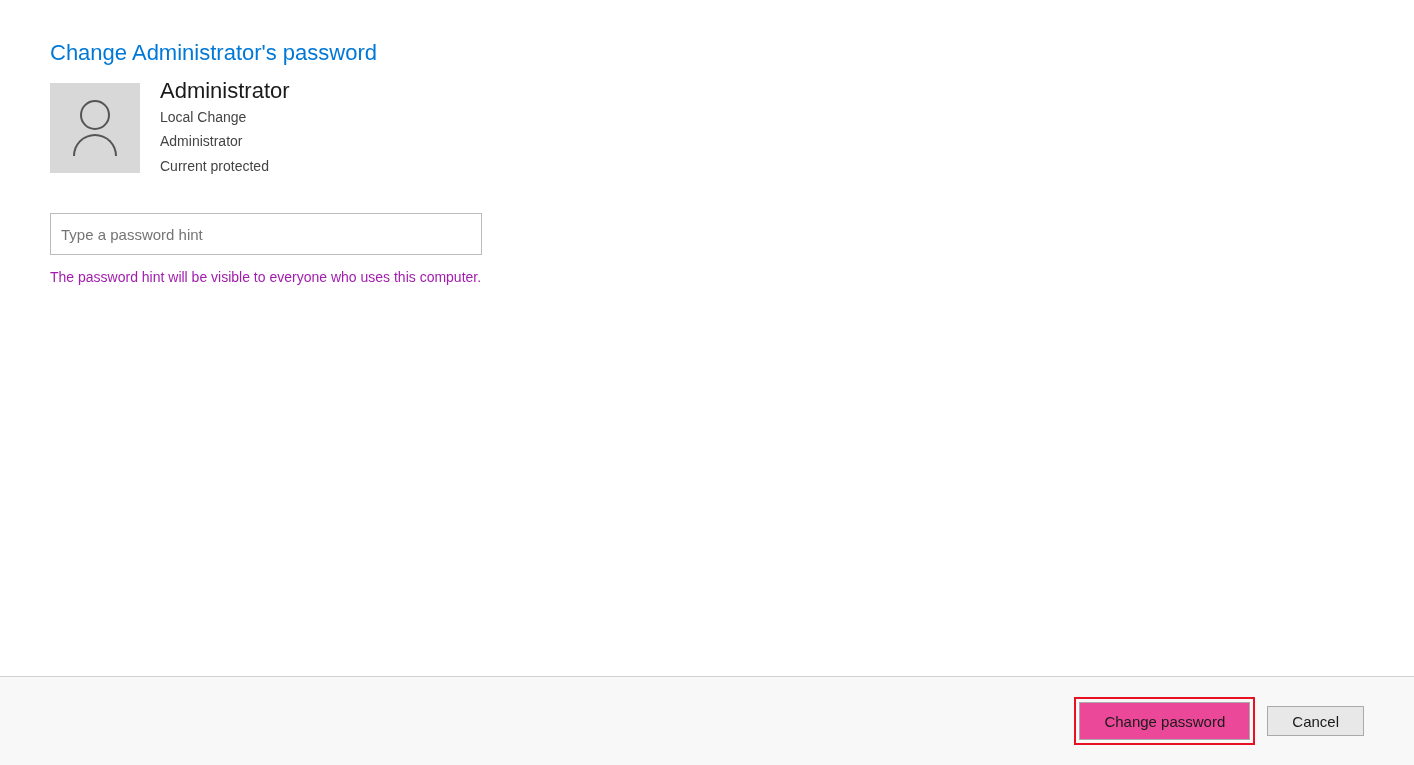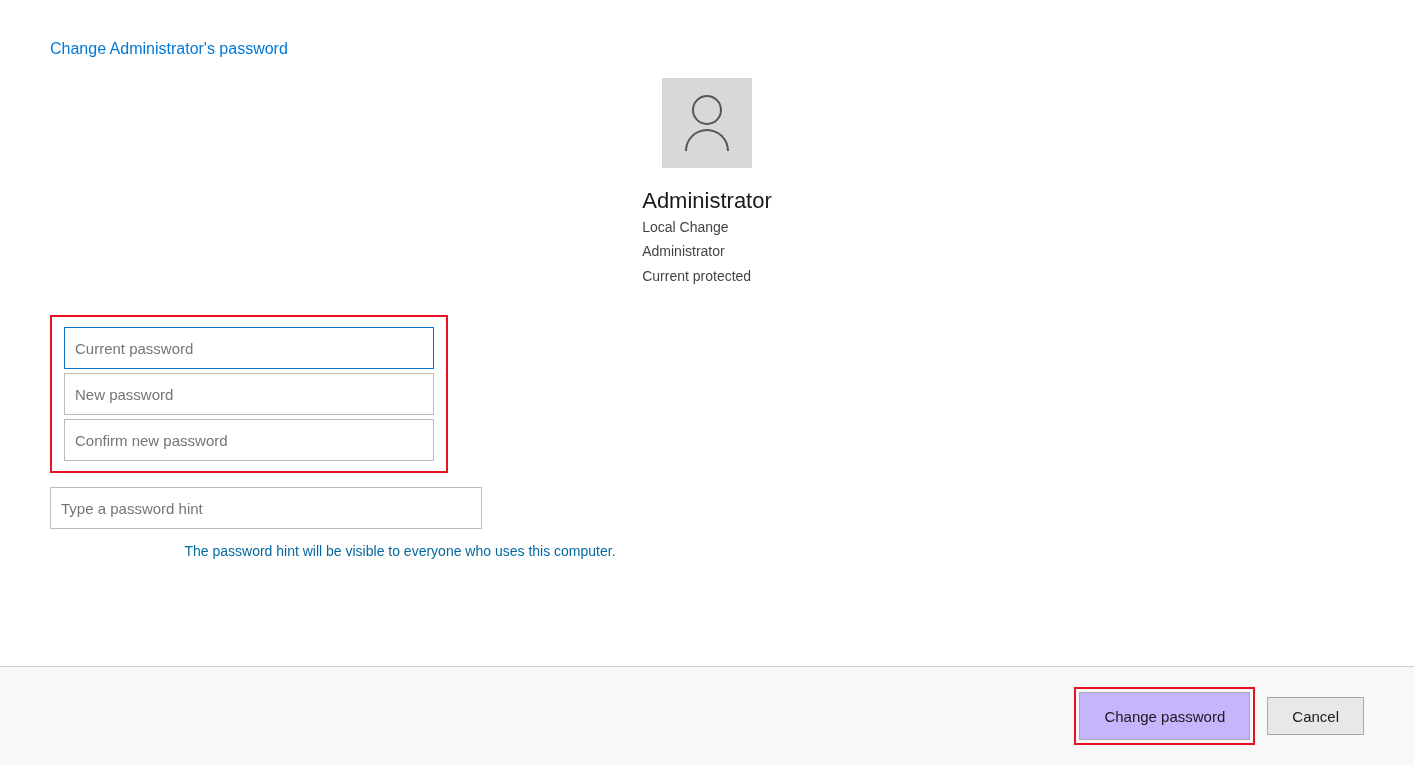--- a/index.html
+++ b/index.html
@@ -19,32 +19,31 @@
 
     .dialog-container {
       flex: 1;
       display: flex;
       flex-direction: column;
       padding: 40px 50px 0 50px;
       overflow: hidden;
     }
 
     .dialog-title {
-      font-size: 16px;
+      font-size: 22px;
       color: #0078d7;
-      margin-bottom: 20px;
+      margin-bottom: 12px;
       font-weight: 400;
     }
 
     .user-info-row {
       display: flex;
       align-items: center;
-      margin-bottom: 28px;
+      margin-bottom: 36px;
       gap: 20px;
-      flex-direction: column;
     }
 
     .avatar-box {
       width: 90px;
       height: 90px;
       background: #d8d8d8;
       display: flex;
       align-items: center;
       justify-content: center;
       flex-shrink: 0;
@@ -156,56 +155,55 @@
       padding: 0 10px;
       font-size: 15px;
       font-family: 'Segoe UI', sans-serif;
       color: #999;
       outline: none;
       background: #fff;
     }
 
     .hint-info-text {
       font-size: 14px;
-      color: #0369a1;
+      color: #a21caf;
       max-width: 700px;
       line-height: 1.5;
-      text-align: center;
     }
 
     .dialog-footer {
       border-top: 1px solid #d0d0d0;
       padding: 20px 50px;
       display: flex;
       justify-content: flex-end;
       align-items: center;
       gap: 12px;
       background: #f8f8f8;
       margin-top: auto;
     }
 
     .btn-change-password-wrapper {
       border: 2.5px solid #e81123;
       padding: 3px;
     }
 
     .btn-change-password {
-      height: 48px;
+      height: 38px;
       padding: 0 24px;
       font-size: 15px;
       font-family: 'Segoe UI', sans-serif;
-      background: #c4b5fd;
+      background: #ec4899;
       border: 1px solid #aaa;
       cursor: pointer;
       color: #1a1a1a;
       white-space: nowrap;
     }
 
     .btn-cancel {
-      height: 38px;
+      height: 30px;
       padding: 0 24px;
       font-size: 15px;
       font-family: 'Segoe UI', sans-serif;
       background: #e8e8e8;
       border: 1px solid #aaa;
       cursor: pointer;
       color: #1a1a1a;
     }
   </style>
 </head>
@@ -223,25 +221,20 @@
     </div>
     <div class="user-details">
       <span class="user-name">Administrator</span>
       <span class="user-meta">Local Change</span>
       <span class="user-meta">Administrator</span>
       <span class="user-meta">Current protected</span>
     </div>
   </div>
 
   <div class="form-section">
-    <div class="form-fields-wrapper">
-      <input type="password" class="form-input" placeholder="Current password" style="">
-      <input type="password" class="form-input" placeholder="New password" style="">
-      <input type="password" class="form-input" placeholder="Confirm new password" style="">
-    </div>
 
 
     <div class="hint-input-wrapper">
       <input type="text" class="hint-input" placeholder="Type a password hint" style="">
     </div>
 
     <p class="hint-info-text">The password hint will be visible to everyone who uses this computer.</p>
   </div>
 </div>
 

